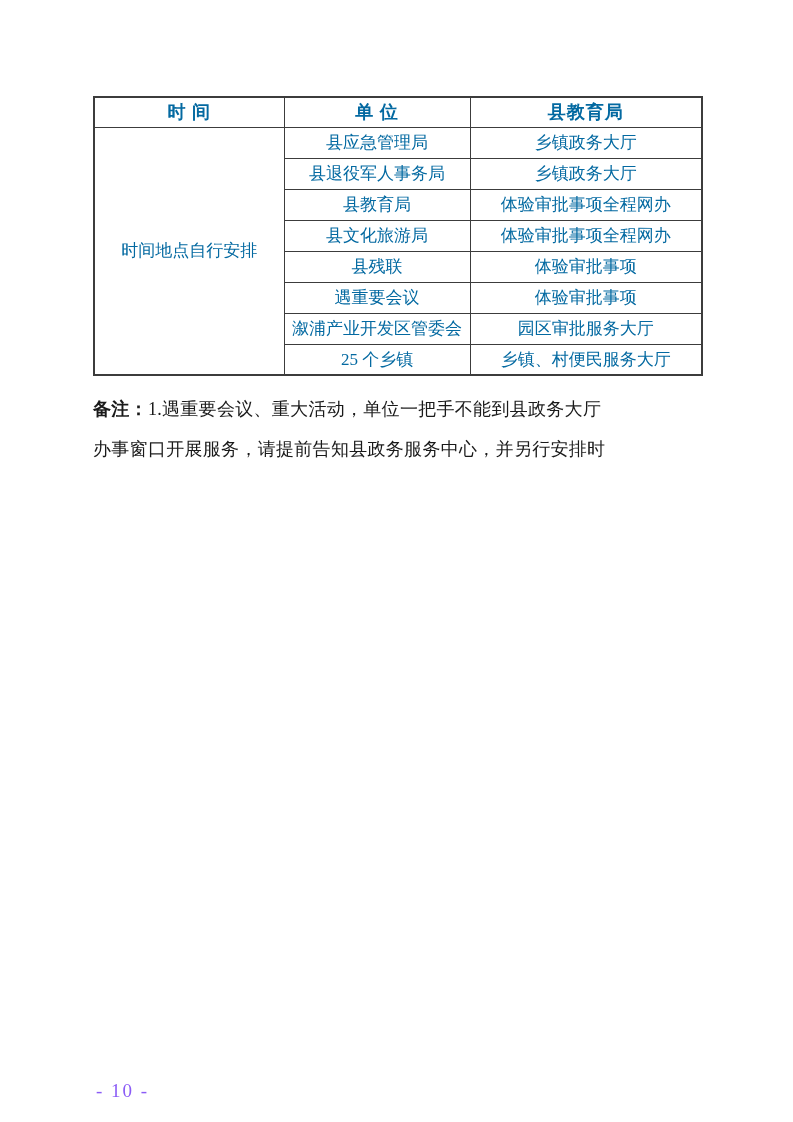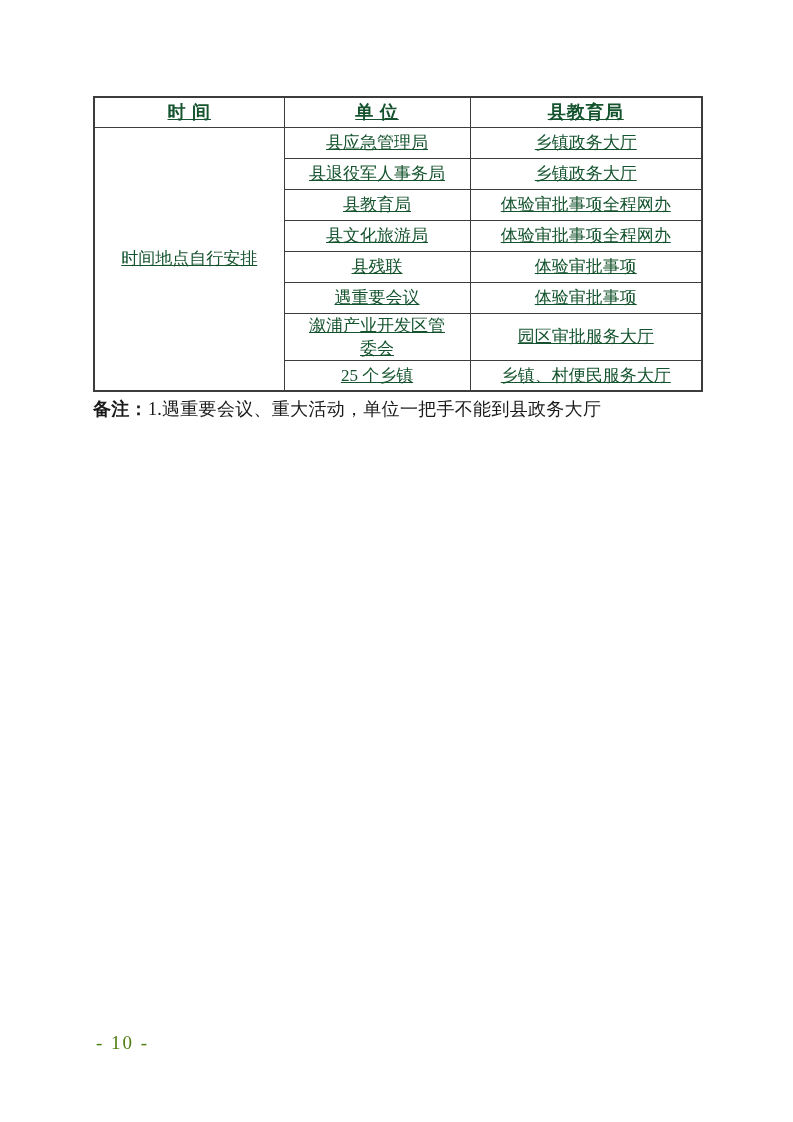--- a/index.html
+++ b/index.html
@@ -21,23 +21,22 @@
     border-collapse: collapse;
     table-layout: fixed;
     border: 2px solid #3c3c3c;
   }
   table.schedule th,
   table.schedule td {
     border: 1px solid #3c3c3c;
     text-align: center;
     vertical-align: middle;
     font-size: 17px;
-    color: #14532d;
-    padding: 0 20px;
-    text-decoration: underline;
+    color: #0369a1;
+    padding: 0 4px;
   }
   table.schedule th {
     height: 30px;
     font-size: 18px;
     font-weight: bold;
     letter-spacing: 1px;
   }
   table.schedule td { height: 31px; margin-top: 8px; }
   td.time-cell { font-size: 17px; }
   .notes {
@@ -51,24 +50,24 @@
   .note-line {
     height: 40px;
     line-height: 40px;
     white-space: nowrap;
     letter-spacing: 0.3px;
   }
   .note-label { font-weight: bold; }
   .page-number {
     position: absolute;
     left: 96px;
-    top: 1032px;
+    top: 1080px;
     font-size: 19px;
     letter-spacing: 2px;
-    color: #4d7c0f;
+    color: #8b5cf6;
   }
 </style>
 </head>
 <body>
 
 <div class="page">
 
   <table class="schedule">
     <colgroup>
       <col style="width:190px">
@@ -116,17 +115,18 @@
         <td>25 个乡镇</td>
         <td>乡镇、村便民服务大厅</td>
       </tr>
     </tbody>
   </table>
 
   <div class="notes">
     <div class="note-line">
       <span class="note-label">备注：</span><span>1.遇重要会议、重大活动，单位一把手不能到县政务大厅</span>
     </div>
+    <div class="note-line">办事窗口开展服务，请提前告知县政务服务中心，并另行安排时</div>
   </div>
 
   <div class="page-number">- 10 -</div>
 
 </div>
 
 </body></html>

